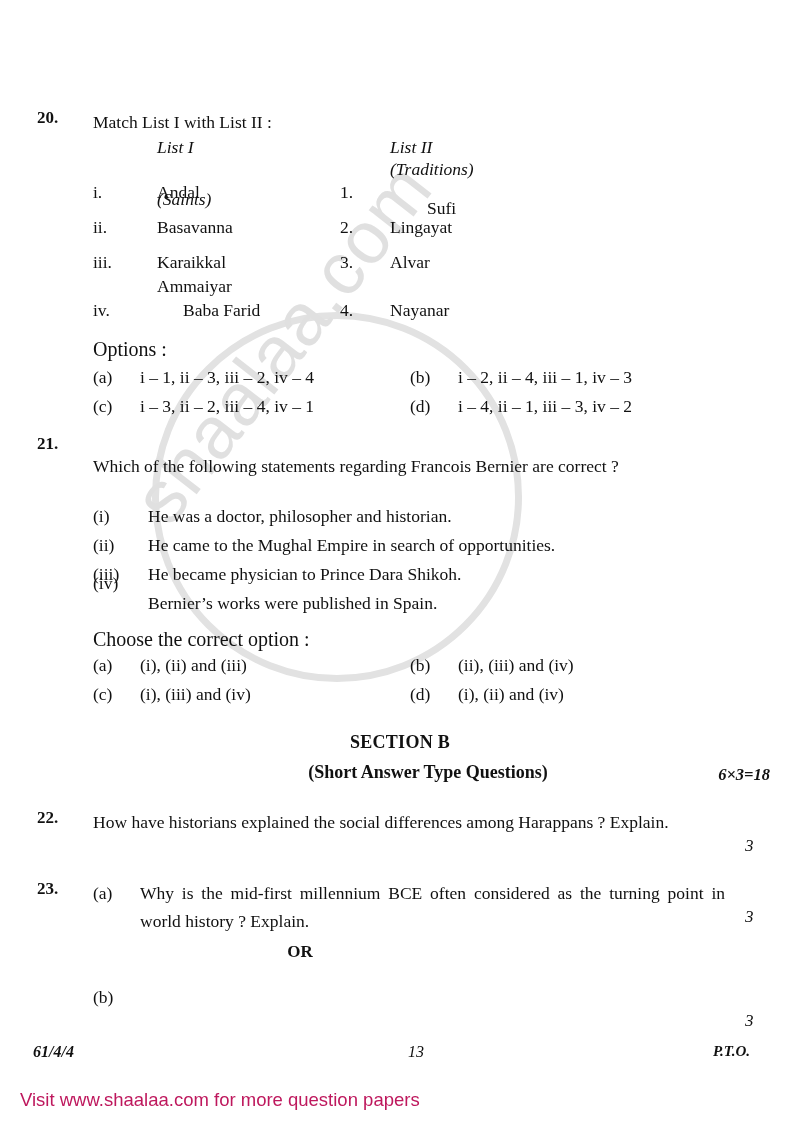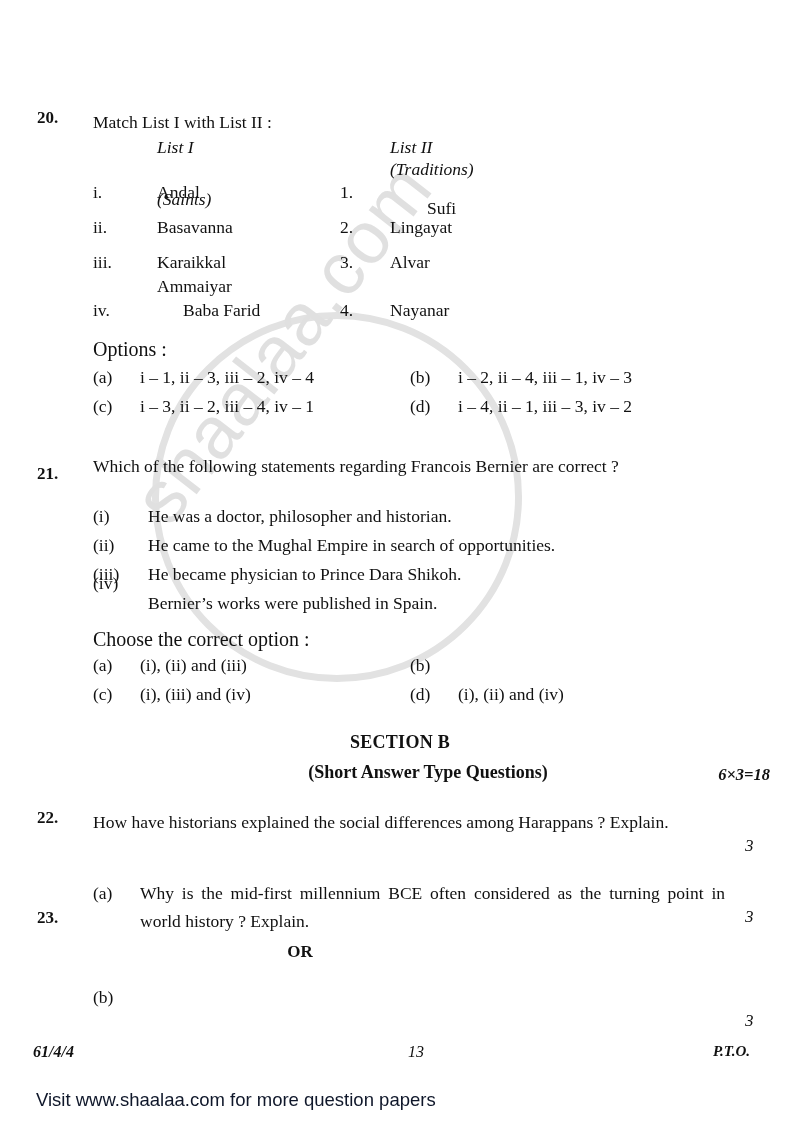--- a/index.html
+++ b/index.html
@@ -159,24 +159,24 @@
     font-style: italic;
     font-size: 16px;
   }
   .footer-right {
     left: 600px; top: 1043px; width: 150px;
     text-align: right;
     font-weight: bold; font-style: italic;
     font-size: 15px;
   }
   .footer-promo {
-    left: 36px; top: 1089px;
+    left: 20px; top: 1089px;
     font-family: "Liberation Sans", "DejaVu Sans", sans-serif;
     font-size: 18.5px;
-    color: #0f172a;
+    color: #be185d;
   }
 </style>
 </head>
 <body>
 
 <div id="watermark">
   <div class="wm-circle"></div>
   <div class="wm-text">shaalaa.com</div>
 </div>
 
@@ -216,51 +216,52 @@
   <div class="abs opt-label-a" style="top:367px;">(a)</div>
   <div class="abs opt-text-a" style="top:367px;">i – 1, ii – 3, iii – 2, iv – 4</div>
   <div class="abs opt-label-b" style="top:367px;">(b)</div>
   <div class="abs opt-text-b" style="top:367px;">i – 2, ii – 4, iii – 1, iv – 3</div>
 
   <div class="abs opt-label-a" style="top:396px;">(c)</div>
   <div class="abs opt-text-a" style="top:396px;">i – 3, ii – 2, iii – 4, iv – 1</div>
   <div class="abs opt-label-b" style="top:396px;">(d)</div>
   <div class="abs opt-text-b" style="top:396px;">i – 4, ii – 1, iii – 3, iv – 2</div>
 
-  <div class="abs qnum" style="top:464px;">21.</div>
+  <div class="abs qnum" style="top:434px;">21.</div>
   <div class="abs body-text just" style="left:93px; top:452px; width:625px;">Which of the following statements regarding Francois Bernier are correct ?</div>
 
   <div class="abs sub-label" style="top:506px;">(i)</div>
   <div class="abs sub-text" style="top:506px;">He was a doctor, philosopher and historian.</div>
   <div class="abs sub-label" style="top:535px;">(ii)</div>
   <div class="abs sub-text" style="top:535px;">He came to the Mughal Empire in search of opportunities.</div>
   <div class="abs sub-label" style="top:564px;">(iii)</div>
   <div class="abs sub-text" style="top:564px;">He became physician to Prince Dara Shikoh.</div>
   <div class="abs sub-label" style="top:573px;">(iv)</div>
   <div class="abs sub-text" style="top:593px;">Bernier’s works were published in Spain.</div>
 
   <div class="abs body-text label-col" style="top:625px;">Choose the correct option :</div>
 
   <div class="abs c-label-a" style="top:655px;">(a)</div>
   <div class="abs c-text-a" style="top:655px;">(i), (ii) and (iii)</div>
   <div class="abs c-label-b" style="top:655px;">(b)</div>
+  <div class="abs c-text-b" style="top:655px;">(ii), (iii) and (iv)</div>
   <div class="abs c-label-a" style="top:684px;">(c)</div>
   <div class="abs c-text-a" style="top:684px;">(i), (iii) and (iv)</div>
   <div class="abs c-label-b" style="top:684px;">(d)</div>
   <div class="abs c-text-b" style="top:684px;">(i), (ii) and (iv)</div>
 
   <div class="abs section-title" style="top:732px;">SECTION B</div>
   <div class="abs section-sub" style="top:762px;">(Short Answer Type Questions)</div>
   <div class="abs section-marks" style="top:765px;">6×3=18</div>
 
   <div class="abs qnum" style="top:808px;">22.</div>
   <div class="abs body-text just q-body-indent" style="top:808px;">How have historians explained the social differences among Harappans ? Explain.</div>
   <div class="abs marks" style="top:836px;">3</div>
 
-  <div class="abs qnum" style="top:908px;">23.</div>
+  <div class="abs qnum" style="top:879px;">23.</div>
   <div class="abs body-text" style="left:93px; top:879px; width:45px;">(a)</div>
   <div class="abs body-text just q-body-indent2" style="top:879px;">Why is the mid-first millennium BCE often considered as the turning point in world history ? Explain.</div>
   <div class="abs marks" style="top:907px;">3</div>
 
   <div class="abs or-text" style="top:942px;">OR</div>
 
   <div class="abs body-text" style="left:93px; top:983px; width:45px;">(b)</div>
   <div class="abs marks" style="top:1011px;">3</div>
 
   <div class="abs footer-left">61/4/4</div>

